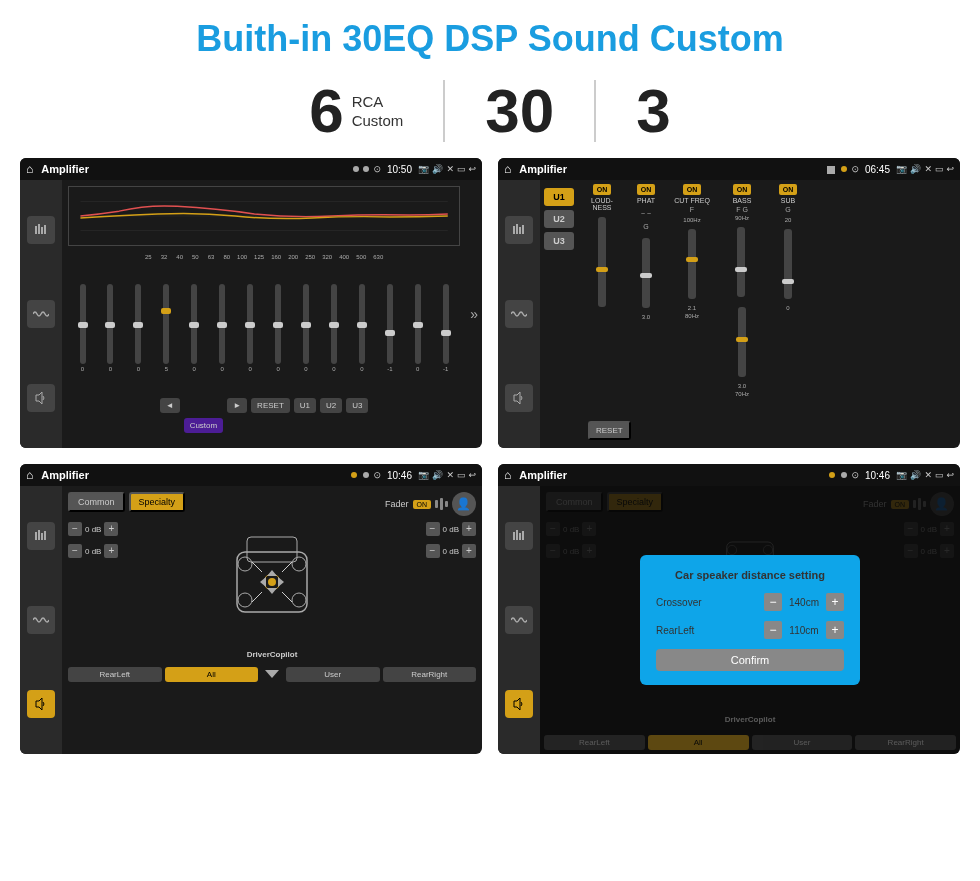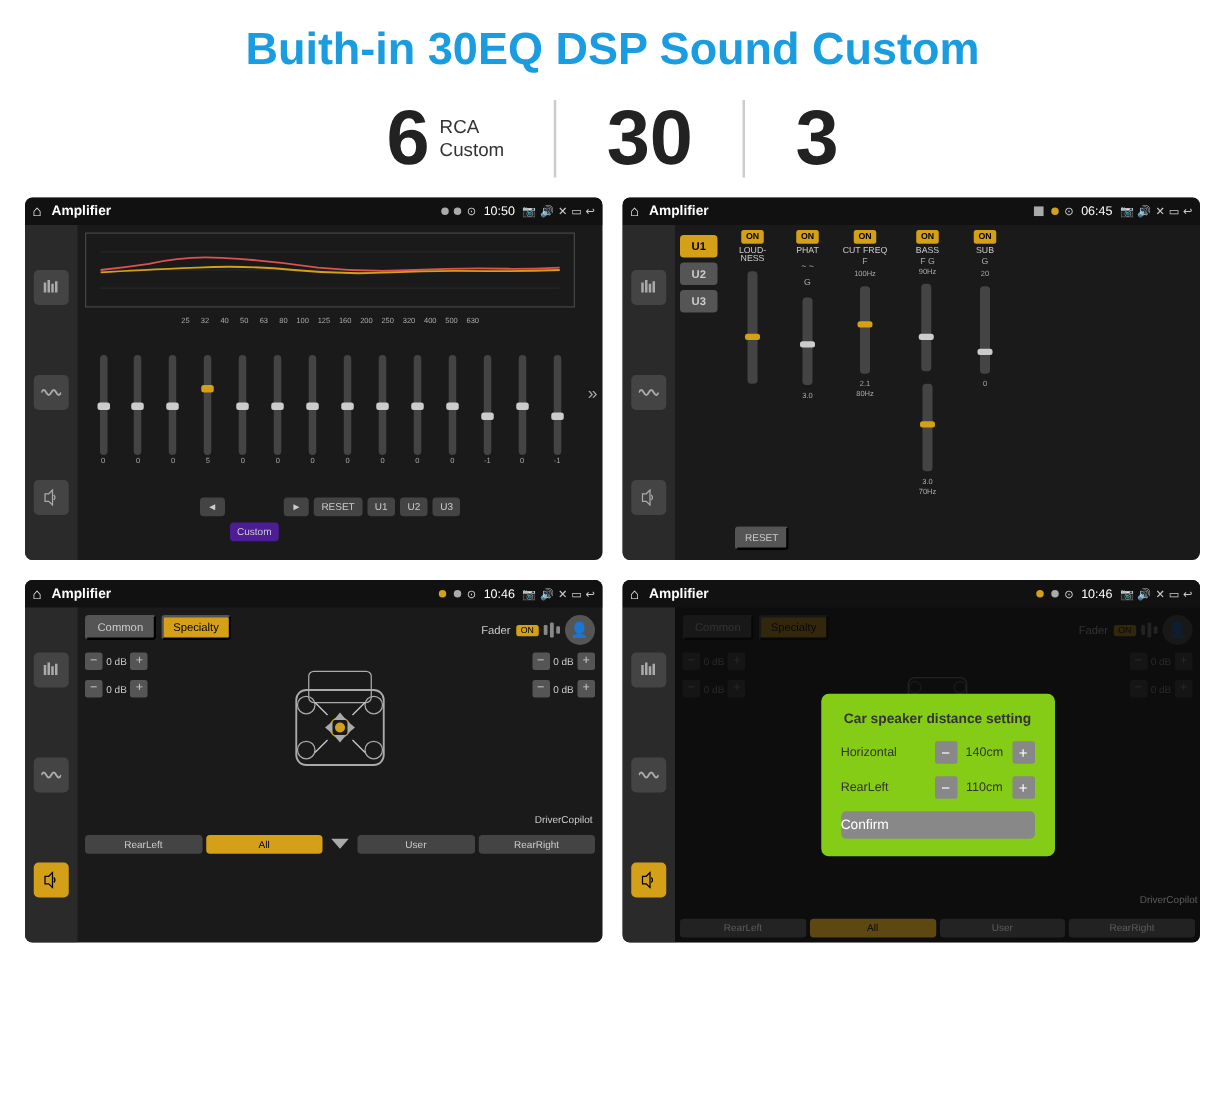--- a/index.html
+++ b/index.html
@@ -368,25 +368,26 @@
       line-height: 1;
     }
 
     .db-value {
       font-size: 8px;
       color: #ccc;
     }
 
     .bottom-labels {
       display: flex;
-      justify-content: flex-end;
+      justify-content: center;
       font-size: 8px;
       color: #ccc;
       margin-top: 4px;
       padding: 0 2px;
+      font-weight: bold;
     }
 
     .bottom-btns {
       display: flex;
       gap: 3px;
       margin-top: 4px;
       align-items: center;
     }
 
     .bottom-btn {
@@ -408,24 +409,24 @@
     .dialog-overlay {
       position: absolute;
       top: 0; left: 0; right: 0; bottom: 0;
       background: rgba(0,0,0,0.5);
       display: flex;
       align-items: center;
       justify-content: center;
     }
 
     .dialog-box {
-      background: #84cc16;
+      background: #0ea5e9;
       border-radius: 6px;
       padding: 14px 16px;
-      width: 187px;
+      width: 220px;
     }
 
     .dialog-title {
       font-size: 11px;
       color: #333;
       text-align: center;
       margin-bottom: 12px;
       font-weight: bold;
     }
 
@@ -467,21 +468,21 @@
       min-width: 36px;
       text-align: center;
     }
 
     .dialog-confirm {
       background: #888;
       color: #fff;
       font-size: 11px;
       padding: 5px 0;
       border-radius: 4px;
-      text-align: left;
+      text-align: center;
       width: 100%;
       margin-top: 4px;
     }
 
     .profile-icon {
       width: 24px;
       height: 24px;
       border-radius: 50%;
       background: #555;
       display: flex;
@@ -1030,21 +1031,21 @@
               <span class="db-value">0 dB</span>
               <div class="db-btn">+</div>
             </div>
           </div>
         </div>
 
         <div class="dialog-overlay">
           <div class="dialog-box">
             <div class="dialog-title">Car speaker distance setting</div>
             <div class="dialog-row">
-              <span class="dialog-label">Horizontal</span>
+              <span class="dialog-label">Crossover</span>
               <div class="dialog-control">
                 <div class="dialog-btn">−</div>
                 <span class="dialog-value">140cm</span>
                 <div class="dialog-btn">+</div>
               </div>
             </div>
             <div class="dialog-row">
               <span class="dialog-label">RearLeft</span>
               <div class="dialog-control">
                 <div class="dialog-btn">−</div>

